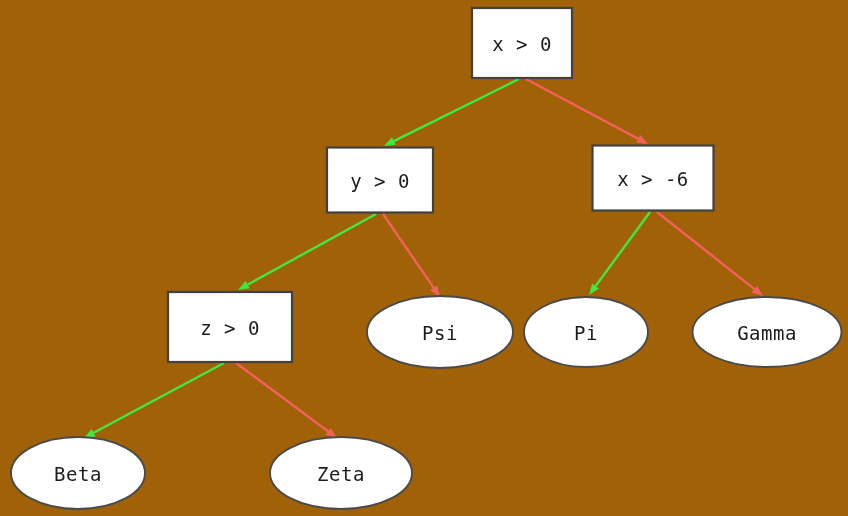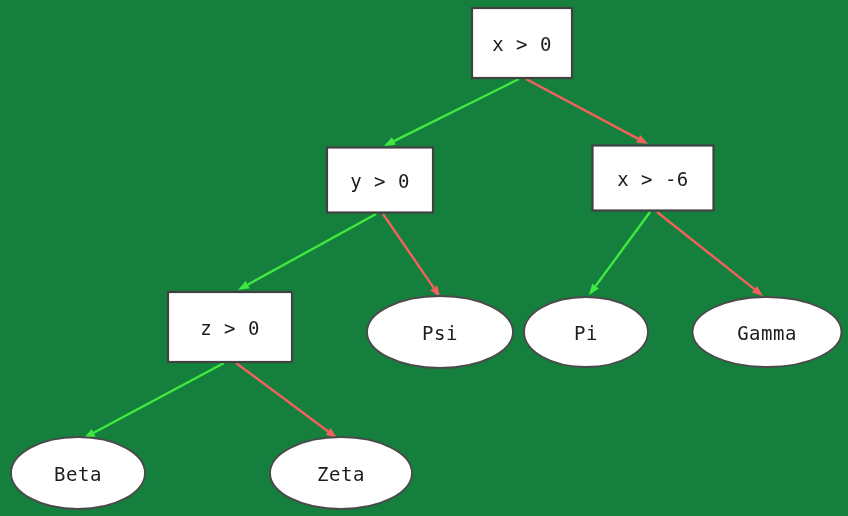--- a/index.html
+++ b/index.html
@@ -10,21 +10,21 @@
   body {
     width: 848px;
     height: 516px;
     overflow: hidden;
     font-family: "DejaVu Sans Mono", "Liberation Mono", monospace;
   }
   #diagram-root {
     position: relative;
     width: 848px;
     height: 516px;
-    background: #15803d;
+    background: #a16207;
   }
   svg#tree-svg {
     display: block;
     width: 848px;
     height: 516px;
   }
   .node-shape-rect {
     fill: #ffffff;
     stroke: #414141;
     stroke-width: 2.2;

